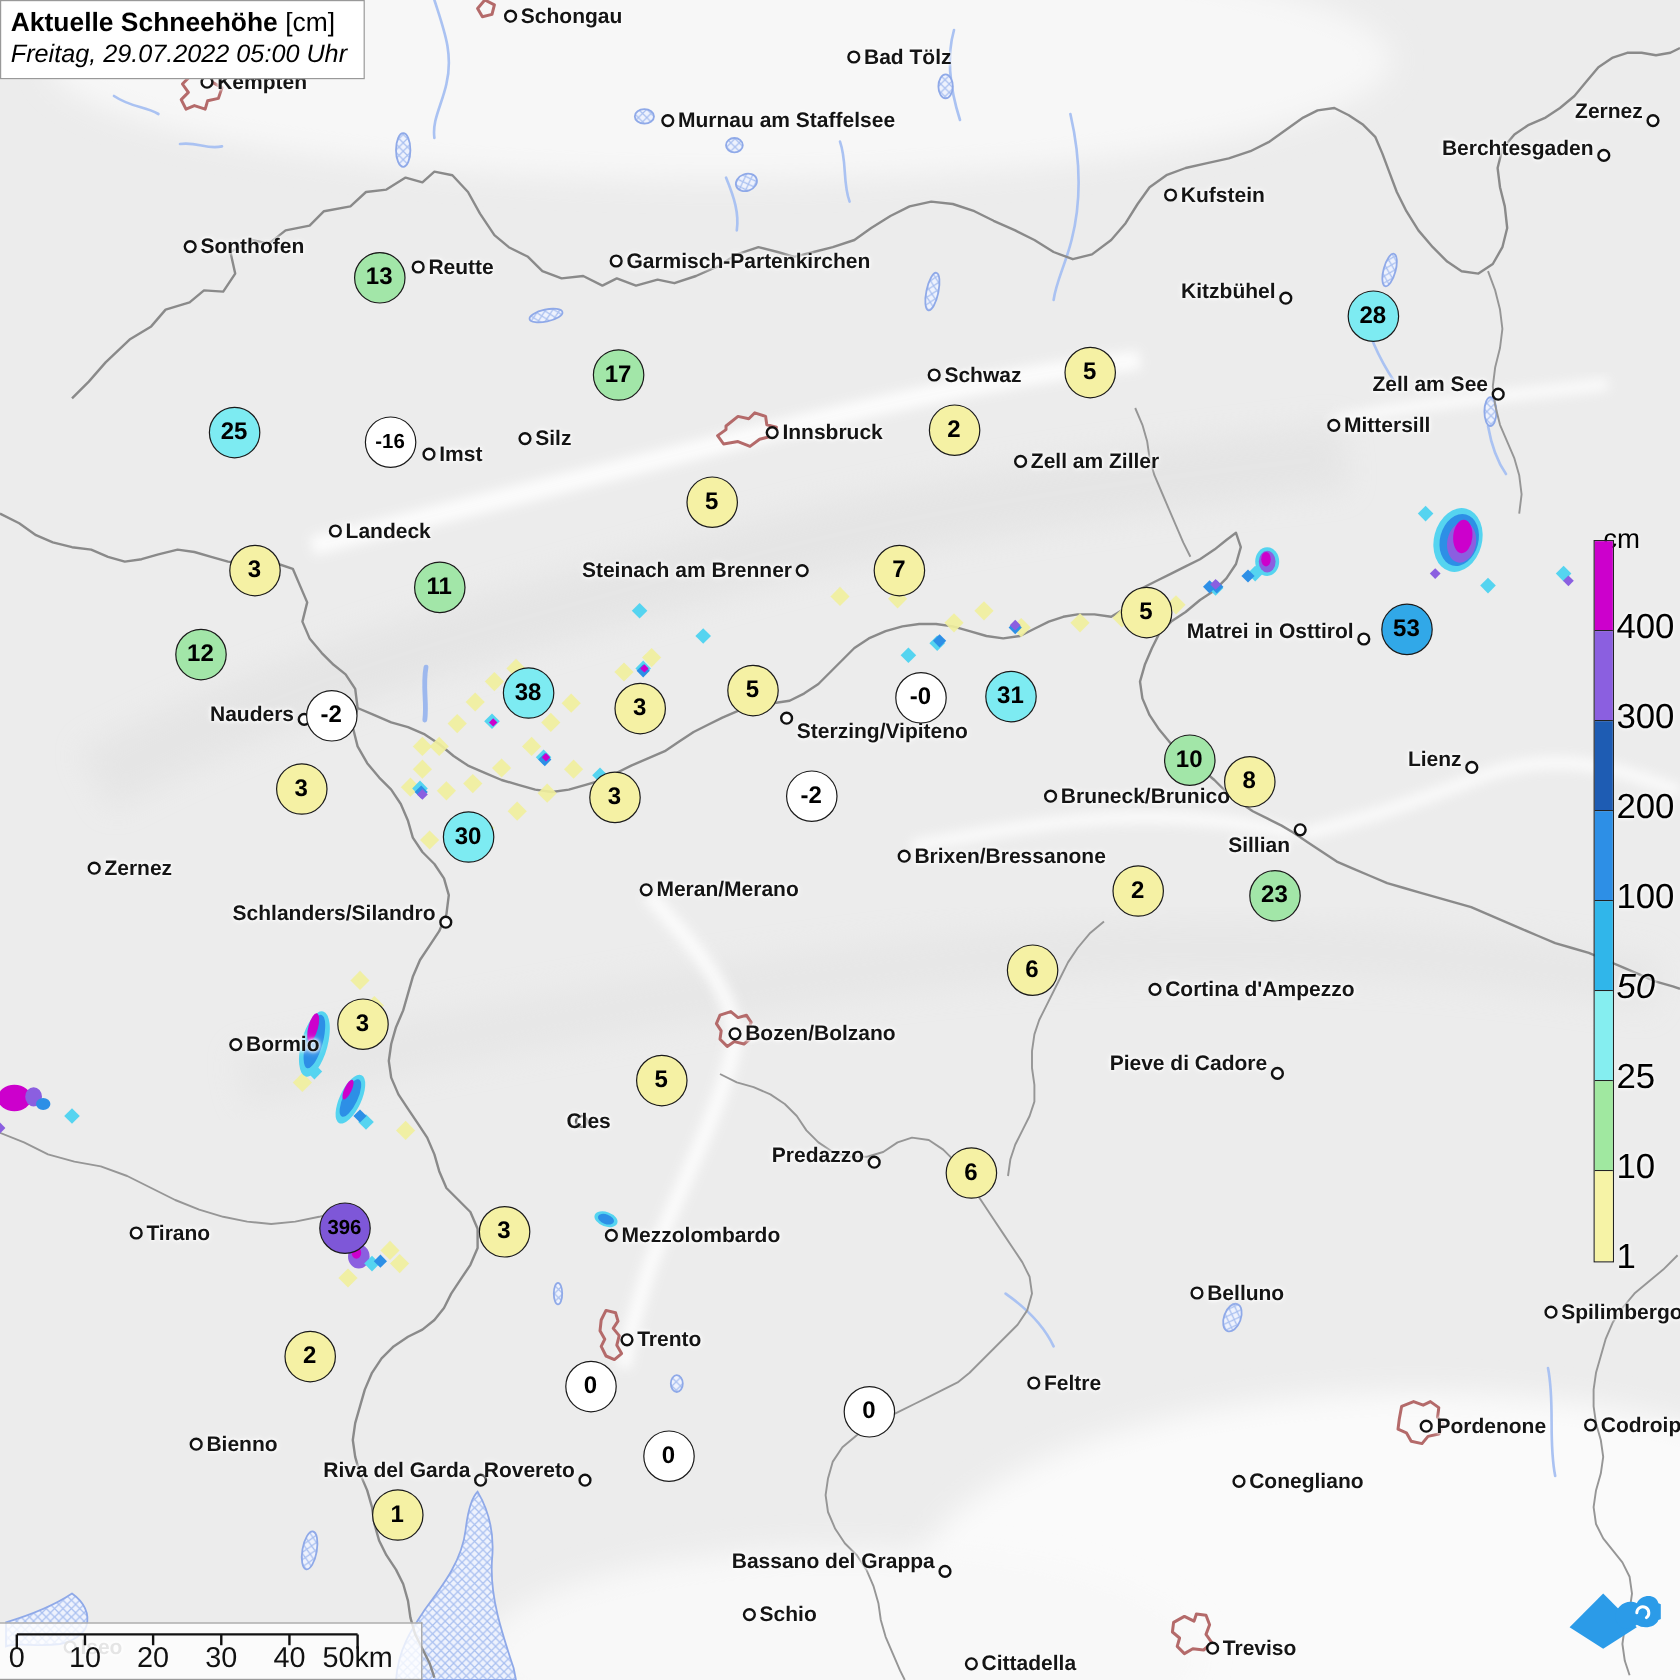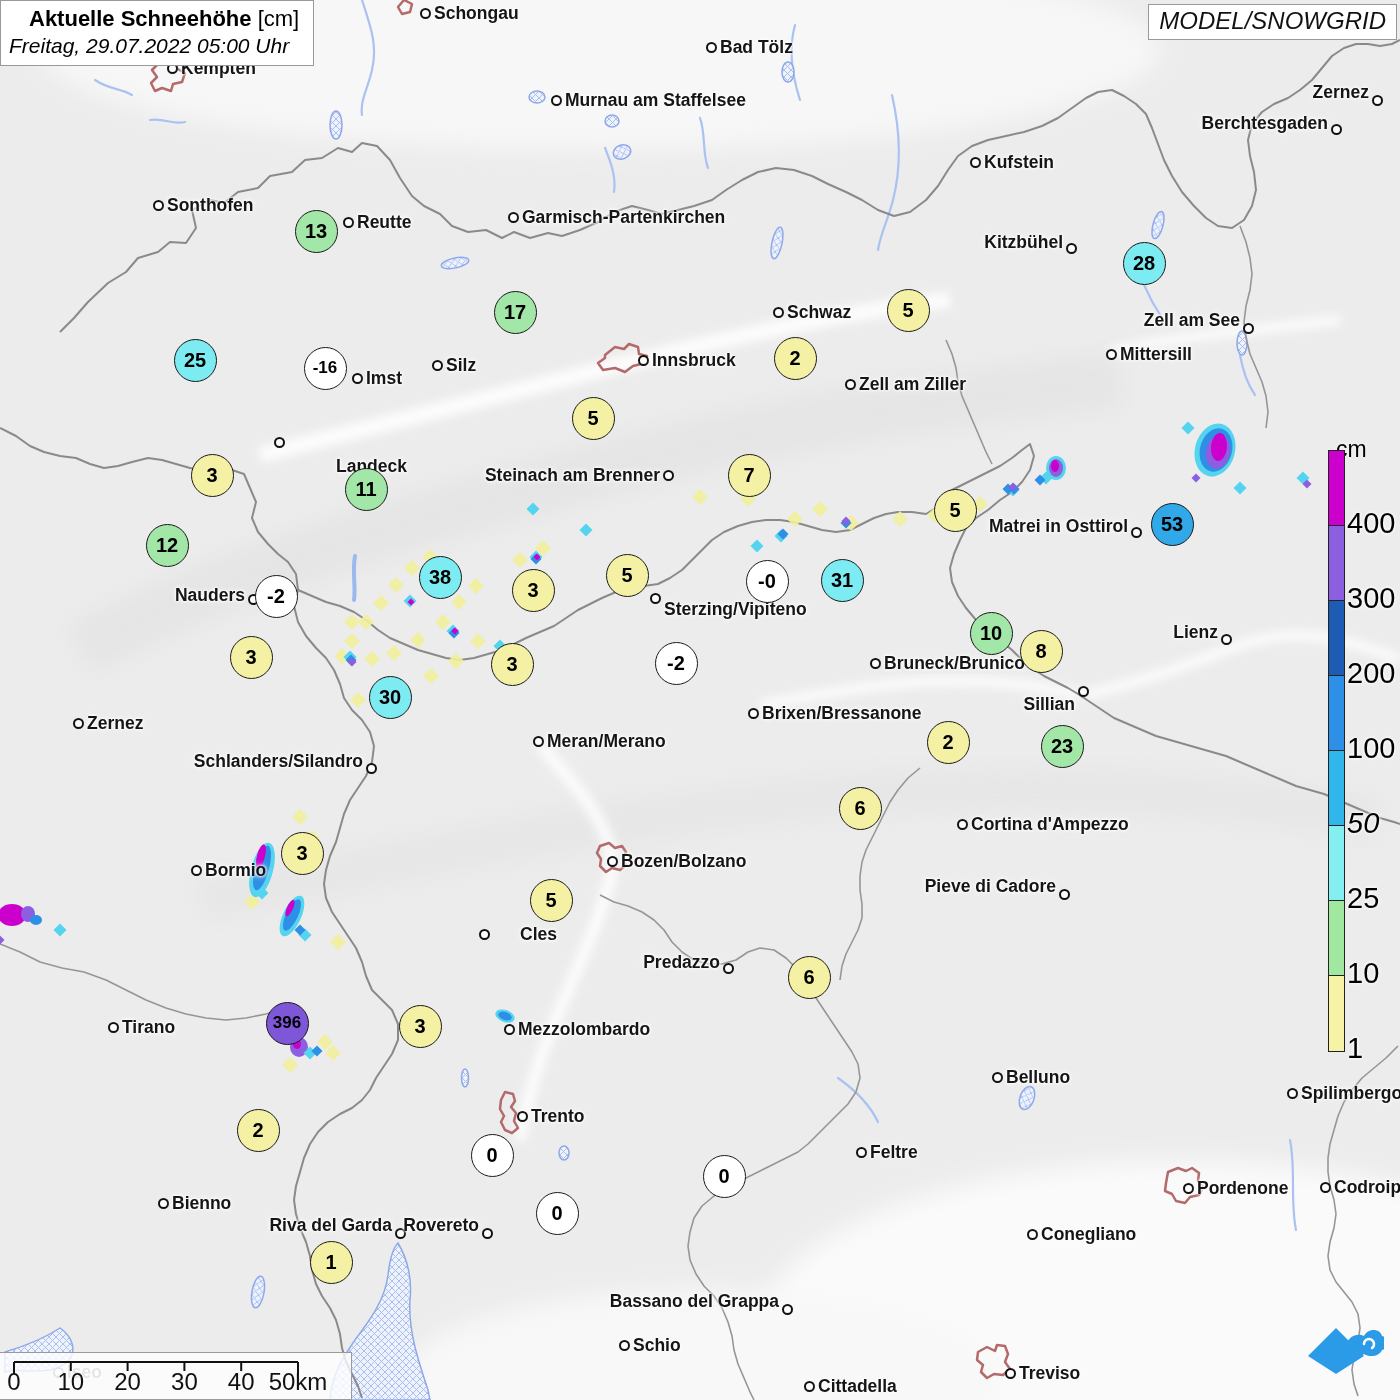--- a/index.html
+++ b/index.html
@@ -13,21 +13,21 @@
   .city-label{position:absolute;font-size:17.5px;font-weight:bold;color:#151515;white-space:nowrap;
               text-shadow:0 0 3px #fff,0 0 3px #fff,0 0 6px #fff;line-height:22px;}
   .city-label.muted{color:#8a8a8a;}
   
   .station-badge{position:absolute;width:43px;height:43px;border:1.6px solid #1a1a1a;border-radius:50%;
                  background:#fff;display:flex;align-items:center;justify-content:center;
                  font-size:20px;font-weight:bold;color:#000;box-sizing:border-box;}
   
   #title-box{position:absolute;left:0;top:0;background:#fff;border:1px solid #999;
              padding:5px 14px 7px 8px;line-height:1.22;z-index:30;}
-  #title-box .t1{font-size:22px;font-weight:bold;color:#000;margin-left:20px;}
+  #title-box .t1{font-size:22px;font-weight:bold;color:#000;}
   #title-box .t1 .unit{font-weight:normal;}
   #title-box .t2{font-size:21px;font-style:italic;color:#000;}
   
   #model-box{position:absolute;top:4px;right:3px;background:#fff;border:1px solid #999;
              padding:2px 10px 4px 10px;font-size:24px;font-style:italic;color:#111;z-index:30;}
   
   #legend-unit{position:absolute;left:1336px;top:396px;font-size:23px;color:#000;
                text-shadow:0 0 3px #fff;z-index:25;margin-top:40px;}
   #legend-bar{position:absolute;left:1328px;top:450px;width:15px;border:1px solid #222;
               box-sizing:content-box;z-index:25;}
@@ -266,21 +266,21 @@
       <span class="city-label" style="top: 343px; left: 1120px;">Mittersill</span>
       <span class="city-dot" style="left: 637.5px; top: 354.5px;"></span>
       <span class="city-label" style="top: 349px; left: 652px;">Innsbruck</span>
       <span class="city-dot" style="left: 431.5px; top: 359.5px;"></span>
       <span class="city-label" style="top: 354px; left: 446px;">Silz</span>
       <span class="city-dot" style="left: 351.5px; top: 372.5px;"></span>
       <span class="city-label" style="top: 367px; left: 366px;">Imst</span>
       <span class="city-dot" style="left: 844.5px; top: 378.5px;"></span>
       <span class="city-label" style="top: 373px; left: 859px;">Zell am Ziller</span>
       <span class="city-dot" style="left: 273.5px; top: 436.5px;"></span>
-      <span class="city-label" style="top: 455px; left: 288px; margin-left: 48px;">Landeck</span>
+      <span class="city-label" style="top: 431px; left: 288px;">Landeck</span>
       <span class="city-dot" style="left: 662.5px; top: 469.5px;"></span>
       <span class="city-label" style="top: 464px; right: 740px;">Steinach am Brenner</span>
       <span class="city-dot" style="left: 1130.5px; top: 526.5px;"></span>
       <span class="city-label" style="top: 515px; right: 272px;">Matrei in Osttirol</span>
       <span class="city-dot" style="left: 247.5px; top: 593.5px;"></span>
       <span class="city-label" style="top: 584px; right: 1155px;">Nauders</span>
       <span class="city-dot" style="left: 649.5px; top: 592.5px;"></span>
       <span class="city-label" style="top: 598px; left: 664px;">Sterzing/Vipiteno</span>
       <span class="city-dot" style="left: 1220.5px; top: 633.5px;"></span>
       <span class="city-label" style="top: 621px; right: 182px; text-align: center;">Lienz</span>
@@ -298,21 +298,21 @@
       <span class="city-label" style="top: 750px; right: 1037px;">Schlanders/Silandro</span>
       <span class="city-dot" style="left: 956.5px; top: 818.5px;"></span>
       <span class="city-label" style="top: 813px; left: 971px;">Cortina d'Ampezzo</span>
       <span class="city-dot" style="left: 190.5px; top: 864.5px;"></span>
       <span class="city-label" style="top: 859px; left: 205px;">Bormio</span>
       <span class="city-dot" style="left: 606.5px; top: 855.5px;"></span>
       <span class="city-label" style="top: 850px; left: 621px;">Bozen/Bolzano</span>
       <span class="city-dot" style="left: 1058.5px; top: 888.5px;"></span>
       <span class="city-label" style="top: 875px; right: 344px;">Pieve di Cadore</span>
       <span class="city-dot" style="left: 478.5px; top: 928.5px;"></span>
-      <span class="city-label" style="top: 923px; left: 520px;">Cles</span>
+      <span class="city-label" style="top: 923px; left: 472px;">Cles</span>
       <span class="city-dot" style="left: 722.5px; top: 962.5px;"></span>
       <span class="city-label" style="top: 951px; right: 680px;">Predazzo</span>
       <span class="city-dot" style="left: 107.5px; top: 1021.5px;"></span>
       <span class="city-label" style="top: 1016px; left: 122px;">Tirano</span>
       <span class="city-dot" style="left: 503.5px; top: 1023.5px;"></span>
       <span class="city-label" style="top: 1018px; left: 518px;">Mezzolombardo</span>
       <span class="city-dot" style="left: 991.5px; top: 1071.5px;"></span>
       <span class="city-label" style="top: 1066px; left: 1006px;">Belluno</span>
       <span class="city-dot" style="left: 1286.5px; top: 1087.5px;"></span>
       <span class="city-label" style="top: 1082px; left: 1301px;">Spilimbergo</span>
@@ -406,21 +406,20 @@
       <div class="legend-tick" style="top: 882px;">25</div>
       <div class="legend-tick" style="top: 957px;">10</div>
       <div class="legend-tick" style="top: 1032px;">1</div>
     </div>
 
   <div id="title-box">
     <div class="t1"><span>Aktuelle Schneehöhe</span> <span class="unit">[cm]</span></div>
     <div class="t2">Freitag, 29.07.2022 05:00 Uhr</div>
   </div>
 
-  <div id="model-box">MODEL/SNOWGRID</div>
 
   <div id="scalebar">
     <svg width="350" height="24">
       <path d="M14,9 H298" stroke="#111" stroke-width="2" fill="none"></path>
       <path d="M14,9 V21 M70.8,9 V18 M127.6,9 V18 M184.4,9 V18 M241.2,9 V18 M298,9 V21" stroke="#111" stroke-width="2" fill="none"></path>
     </svg>
     <div id="scale-labels">
         <span class="scale-label" style="left: 14px;">0</span>
         <span class="scale-label" style="left: 70.8px;">10</span>
         <span class="scale-label" style="left: 127.6px;">20</span>

